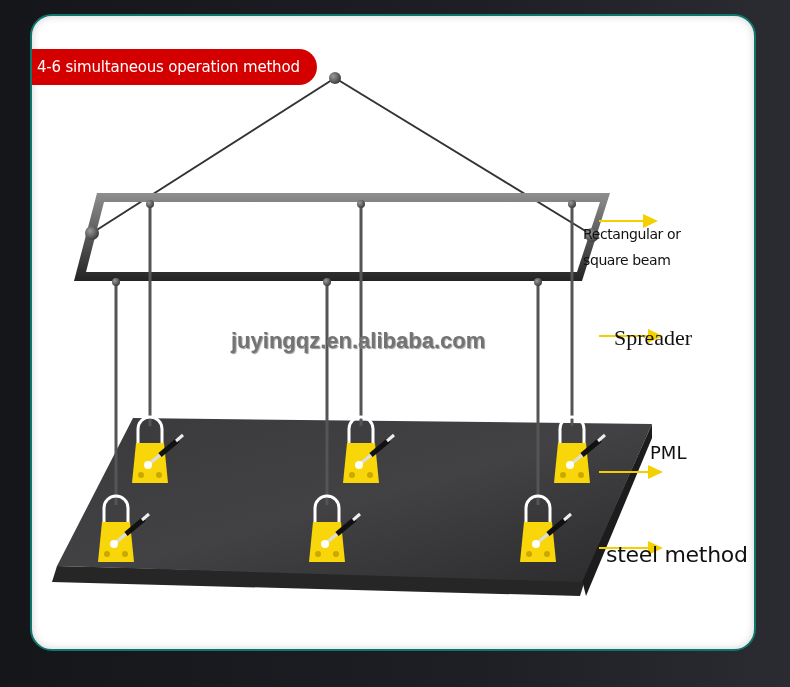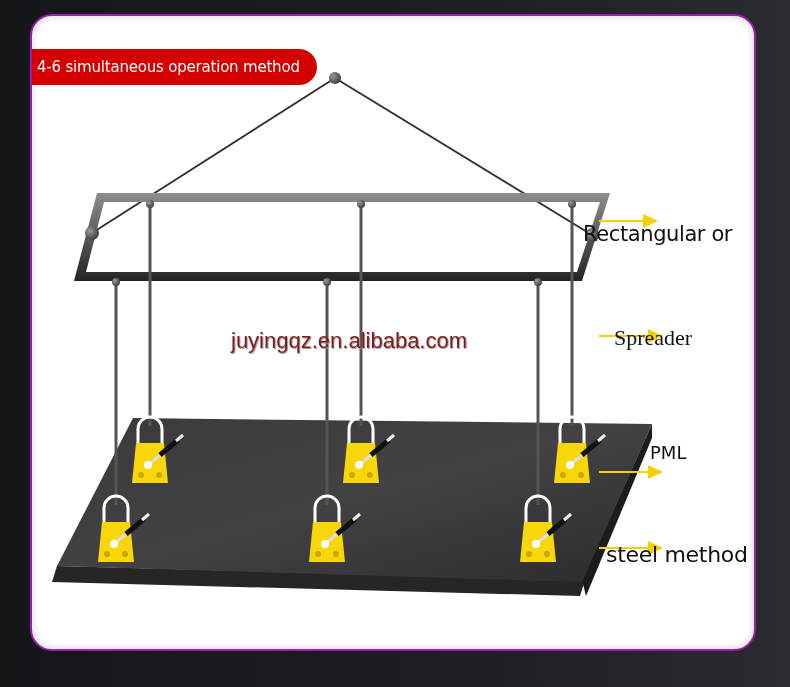--- a/index.html
+++ b/index.html
@@ -1,25 +1,25 @@
 <!DOCTYPE html>
 <html><head>
 <meta charset="utf-8">
 <style>
   html,body{margin:0;padding:0;}
   body{width:790px;height:687px;background:linear-gradient(90deg,#15161a 0%,#1e1f24 60%,#2b2c31 100%);position:relative;overflow:hidden;font-family:"DejaVu Sans","Liberation Sans",sans-serif;}
-  .card{position:absolute;left:30px;top:14px;width:726px;height:637px;background:#fff;border-radius:22px;box-shadow:inset 0 0 8px rgba(0,0,0,0.18);border:2px solid #a21caf;box-sizing:border-box;overflow:hidden;}
+  .card{position:absolute;left:30px;top:14px;width:726px;height:637px;background:#fff;border-radius:22px;box-shadow:inset 0 0 8px rgba(0,0,0,0.18);border:2px solid #0f766e;box-sizing:border-box;overflow:hidden;}
   .badge{position:absolute;left:0;top:33px;height:36px;width:285px;background:#d40000;border-radius:0 18px 18px 0;color:#fff;font-size:15px;line-height:36px;padding-left:5px;box-sizing:border-box;white-space:nowrap;letter-spacing:-0.2px;}
   svg.diagram{position:absolute;left:0;top:0;}
   .label{position:absolute;color:#111;white-space:nowrap;font-family:"DejaVu Sans","Liberation Sans",sans-serif;}
-  .l-beam{left:583px;top:221px;font-size:21px;line-height:26px;text-align:left;letter-spacing:-0.4px;}
+  .l-beam{left:583px;top:221px;font-size:14px;line-height:26px;text-align:left;letter-spacing:-0.4px;}
   .l-spreader{left:614px;top:325px;font-size:22px;font-family:Liberation Serif, serif;}
   .l-pml{left:650px;top:442px;font-size:18px;}
   .l-plate{left:606px;top:542px;font-size:22px;letter-spacing:-0.3px;}
-  .watermark{position:absolute;left:231px;top:328px;font-size:22px;color:#7f1d1d;font-family:"Liberation Sans",sans-serif;text-shadow:1px 1px 1px #999;}
+  .watermark{position:absolute;left:231px;top:328px;font-size:22px;color:#737373;font-family:"Liberation Sans",sans-serif;text-shadow:1px 1px 1px #999;font-weight:bold;}
 </style>
 </head>
 <body>
 
 <div class="card">
   <div class="badge">4-6 simultaneous operation method</div>
 </div>
 
 <svg class="diagram" width="790" height="687" viewBox="0 0 790 687" xmlns="http://www.w3.org/2000/svg">
   <defs>
@@ -101,16 +101,17 @@
       <polygon points="648,465 663,472 648,479" stroke="none"></polygon>
     <line x1="599" y1="548" x2="650" y2="548" stroke-width="2"></line>
       <polygon points="648,541 663,548 648,555" stroke="none"></polygon>
   </g>
 </svg>
 
 <div class="watermark">juyingqz.en.alibaba.com</div>
 
 <div class="label l-beam">
   <div>Rectangular or</div>
+  <div>square beam</div>
 </div>
 <div class="label l-spreader">Spreader</div>
 <div class="label l-pml">PML</div>
 <div class="label l-plate">steel method</div>
 
 </body></html>

